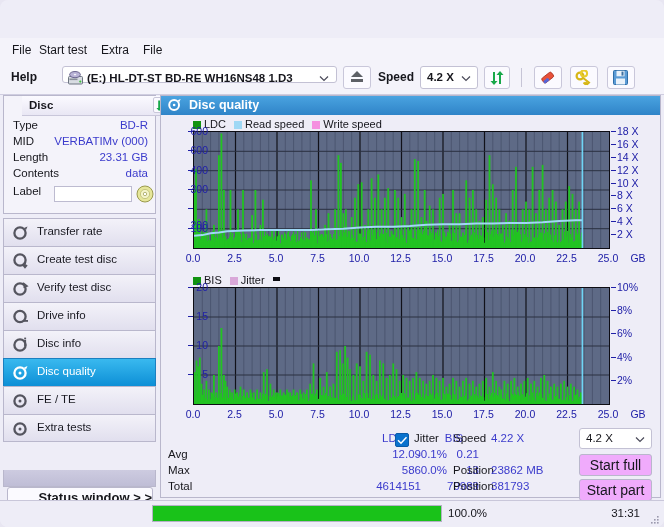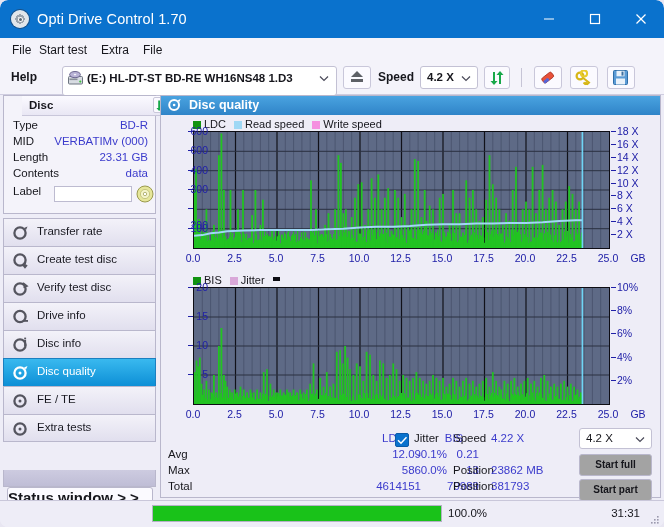--- a/index.html
+++ b/index.html
@@ -57,21 +57,21 @@
     color:#16161c;font-size:12px;white-space:nowrap;padding:0 4px;cursor:default;
   }
 
   
   #drivebar{
     position:absolute;left:0;top:62px;width:664px;height:32px;
     background:#f4f3fa;border-bottom:1px solid #cfcde0;
   }
   #drive-label{position:absolute;left:11px;top:8px;font-size:12px;font-weight:bold;color:#16161c;}
   #drive-select{
-    position:absolute;left:62px;top:4px;width:275px;height:30px;
+    position:absolute;left:62px;top:4px;width:275px;height:17px;
     background:#fff;border:1px solid #c3c1d4;border-radius:3px;
     box-sizing:border-box;
   }
   #drive-disc-icon{position:absolute;left:5px;top:4px;width:15px;height:14px;}
   #drive-text{
     position:absolute;left:24px;top:4px;height:15px;line-height:15px;
     font-size:11.5px;color:#16161c;white-space:nowrap;font-weight:bold;
   }
   #drive-chevron{position:absolute;right:7px;top:8px;}
   .tbbtn{
@@ -128,21 +128,21 @@
   .nav-label{position:absolute;left:33px;top:6px;font-size:11.5px;color:#1a1a22;white-space:nowrap;}
   .nav-btn.active .nav-label{color:#fff;}
   .nav-ico{position:absolute;left:9px;top:6px;width:16px;height:16px;}
   #nav-foot{
     position:absolute;left:3px;top:375px;width:153px;height:17px;
     background:linear-gradient(#cdcbe0,#bfbdd6);border:1px solid #b9b7cc;border-top:none;box-sizing:border-box;
   }
   #btn-status{
     position:absolute;left:7px;top:392px;width:146px;height:22px;
     background:#fbfaff;border:1px solid #b9b7cc;border-radius:3px;box-sizing:border-box;
-    text-align:left;line-height:20px;font-size:15px;color:#16161c;font-weight:bold;cursor:default;
+    text-align:right;line-height:20px;font-size:13px;color:#16161c;font-weight:bold;cursor:default;
   }
   #status-text{position:absolute;left:5px;top:419px;font-size:11.5px;color:#16161c;}
 
   
   #rightpanel{
     position:absolute;left:160px;top:95px;width:501px;height:403px;
     background:#eeedf7;border:1px solid #b9b7cc;box-sizing:border-box;
   }
   #dq-head{
     position:absolute;left:0;top:0;width:499px;height:19px;
@@ -167,22 +167,22 @@
   .stv{position:absolute;font-size:11.5px;color:#3b3bcc;white-space:nowrap;text-align:right;}
   #jit-check{
     position:absolute;left:395px;top:433px;width:14px;height:14px;
     background:#0a72cd;border:1px solid #0a5ba8;border-radius:2px;box-sizing:border-box;
   }
   #jit-check svg{position:absolute;left:1px;top:2px;}
   .combo{
     position:absolute;background:#fff;border:1px solid #c3c1d4;border-radius:3px;box-sizing:border-box;
   }
   .btnbig{
-    position:absolute;background:#a3a3a3;border:1px solid #b9b7cc;border-radius:3px;box-sizing:border-box;
-    text-align:center;font-size:10px;font-weight:bold;color:#16161c;cursor:default;
+    position:absolute;background:#f0abfc;border:1px solid #b9b7cc;border-radius:3px;box-sizing:border-box;
+    text-align:center;font-size:14px;font-weight:normal;color:#16161c;cursor:default;
   }
 
   
   #statusbar{
     position:absolute;left:0;top:500px;width:664px;height:27px;
     background:#eeedf7;border-top:1px solid #c9c7da;
   }
   #progress-wrap{
     position:absolute;left:152px;top:4px;width:290px;height:17px;
     background:#fff;border:1px solid #b4b2c6;box-sizing:border-box;
@@ -190,40 +190,20 @@
   #progress-fill{position:absolute;left:0;top:0;height:15px;background:#19c219;}
   #progress-pct{position:absolute;left:448px;top:6px;font-size:11.5px;color:#16161c;}
   #elapsed{position:absolute;right:24px;top:6px;font-size:11.5px;color:#16161c;}
   #grip{position:absolute;right:4px;bottom:3px;width:10px;height:10px;}
 </style>
 </head>
 <body>
 
 <div id="app">
 
-  <div id="titlebar">
-    <div id="app-icon"></div>
-    <div id="app-title">Opti Drive Control 1.70</div>
-    <div class="winbtn" id="btn-min">
-      <svg width="12" height="12">
-          <line x1="1" y1="6" x2="11" y2="6" stroke="#ffffff" stroke-width="1.2"></line>
-        </svg>
-    </div>
-    <div class="winbtn" id="btn-max">
-      <svg width="12" height="12">
-          <rect x="1.5" y="1.5" width="9" height="9" fill="none" stroke="#ffffff" stroke-width="1.2"></rect>
-        </svg>
-    </div>
-    <div class="winbtn" id="btn-close">
-      <svg width="12" height="12">
-          <line x1="1.5" y1="1.5" x2="10.5" y2="10.5" stroke="#ffffff" stroke-width="1.2"></line>
-          <line x1="10.5" y1="1.5" x2="1.5" y2="10.5" stroke="#ffffff" stroke-width="1.2"></line>
-        </svg>
-    </div>
-  </div>
 
   <div id="menubar">
     <div class="menuitem" style="left:8px">File</div>
     <div class="menuitem" style="left:35px">Start test</div>
     <div class="menuitem" style="left:97px">Extra</div>
     <div class="menuitem" style="left:139px">File</div>
   </div>
 
   <div id="drivebar">
     <div id="drive-label">Help</div>

